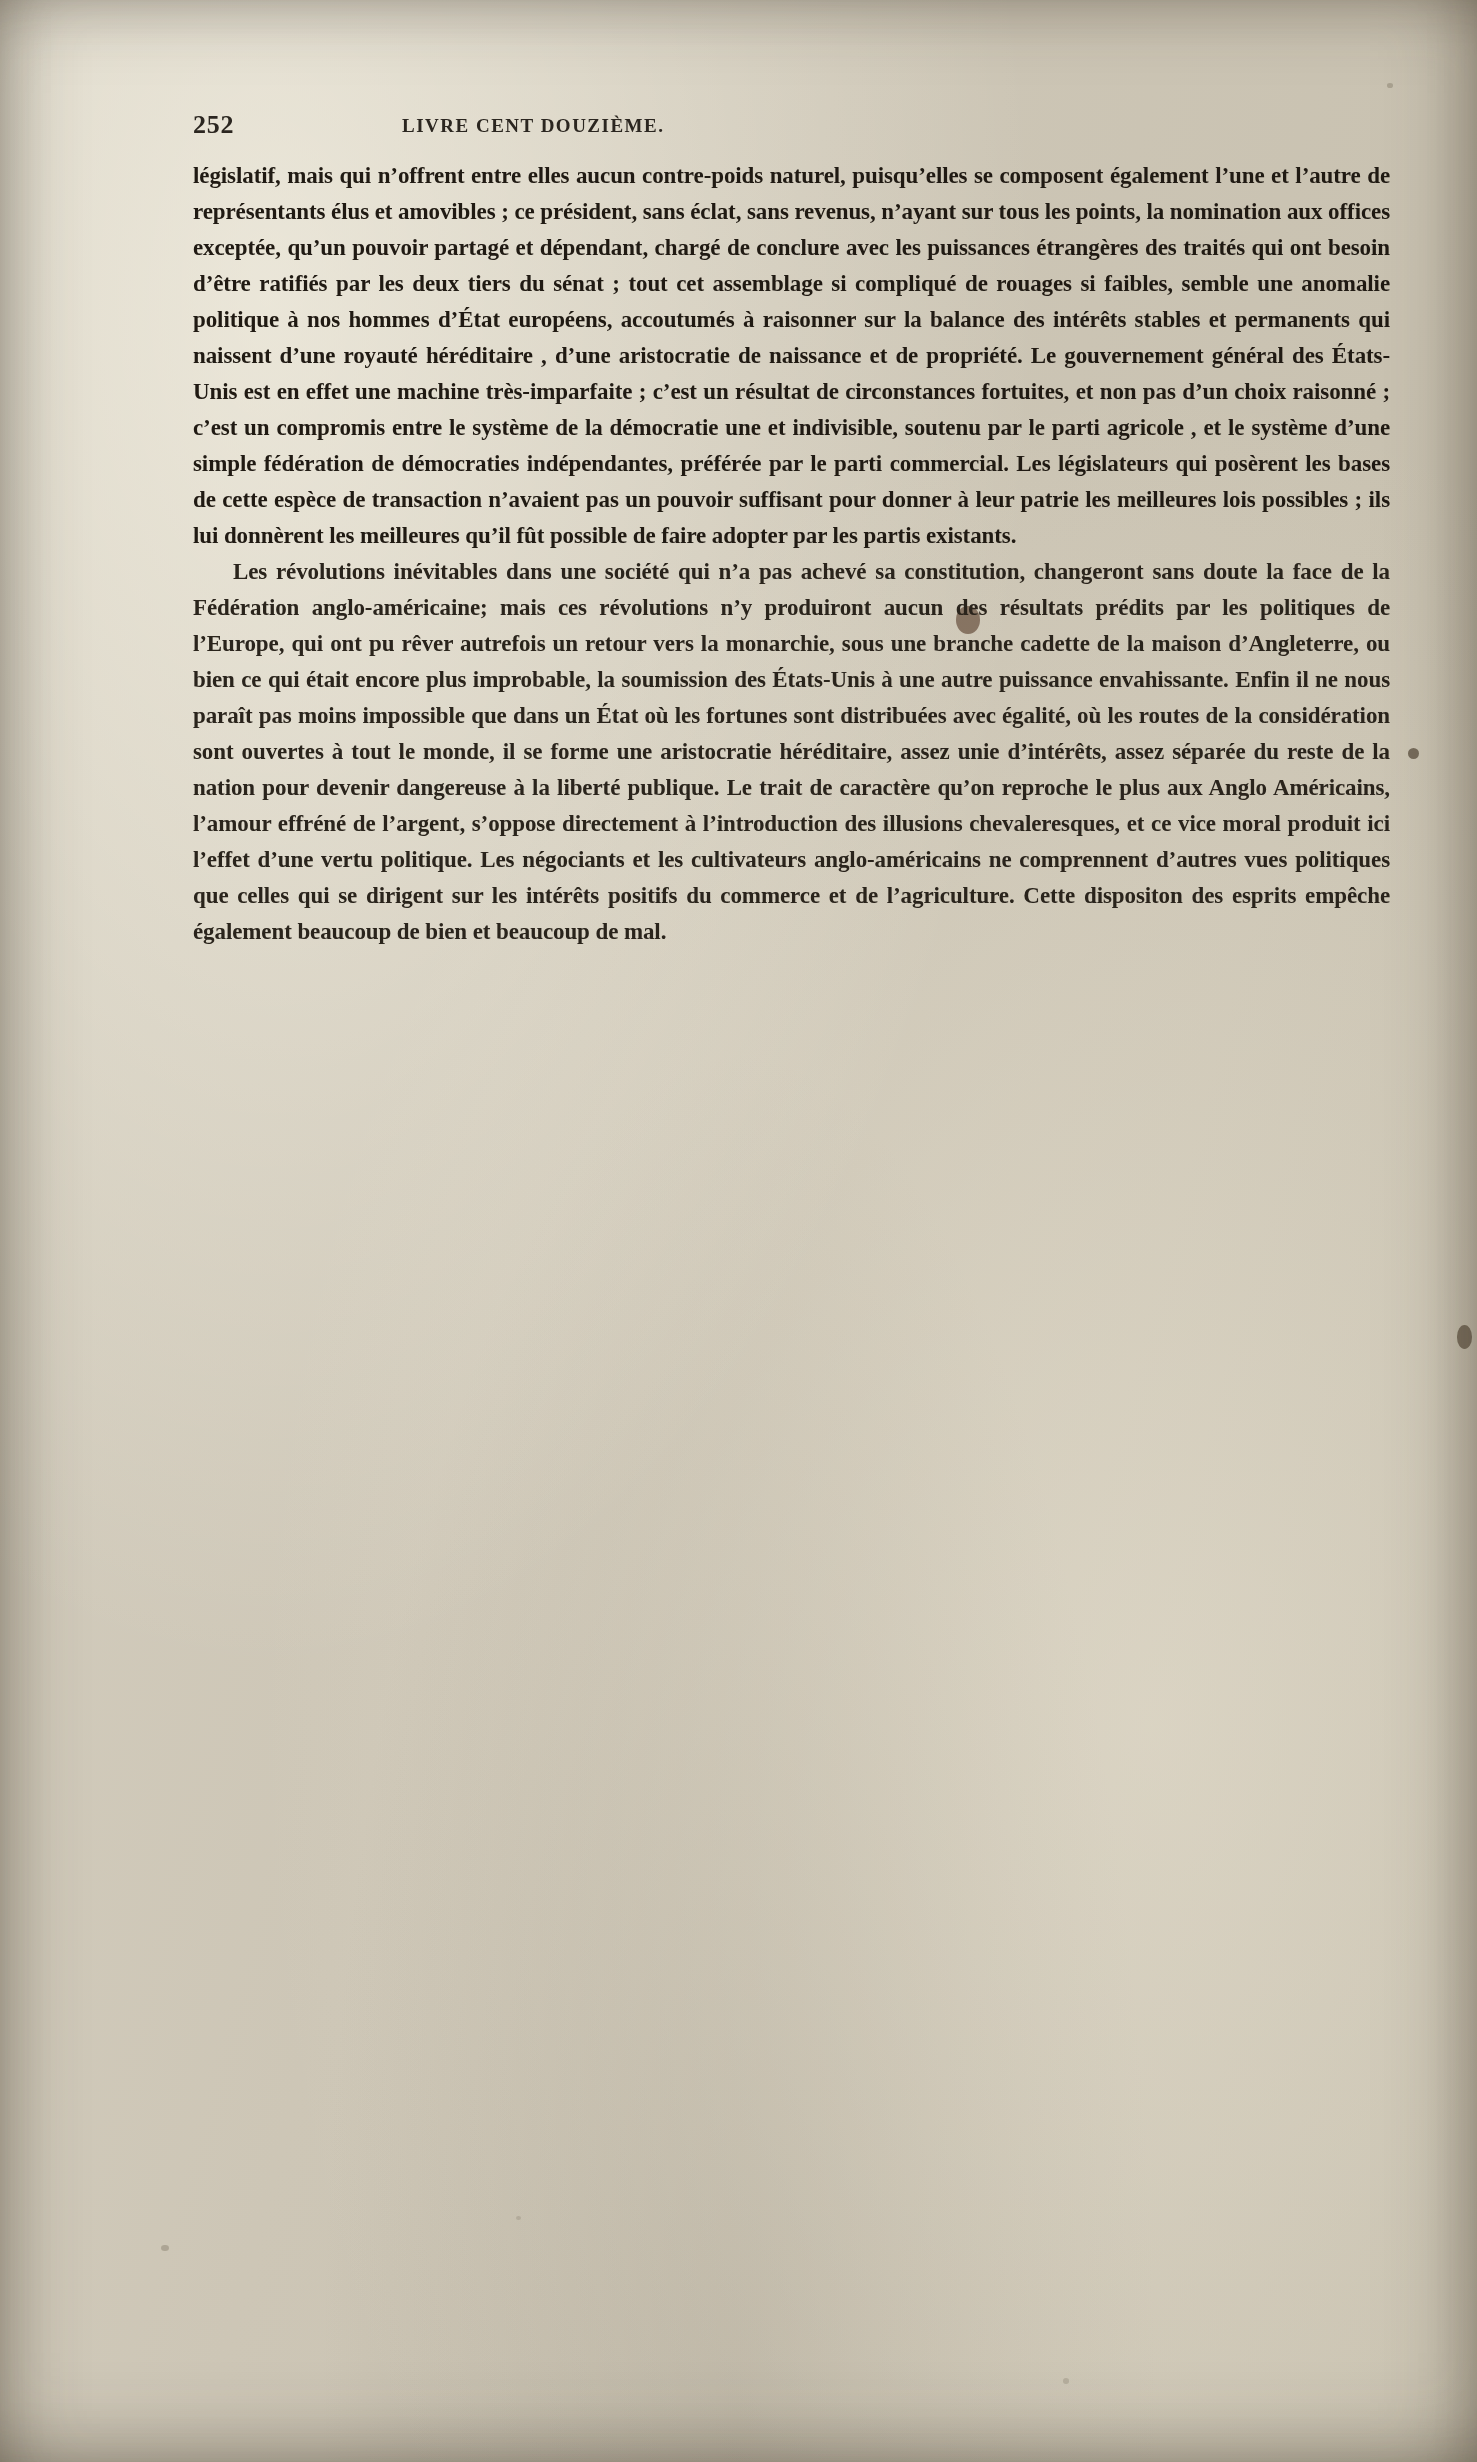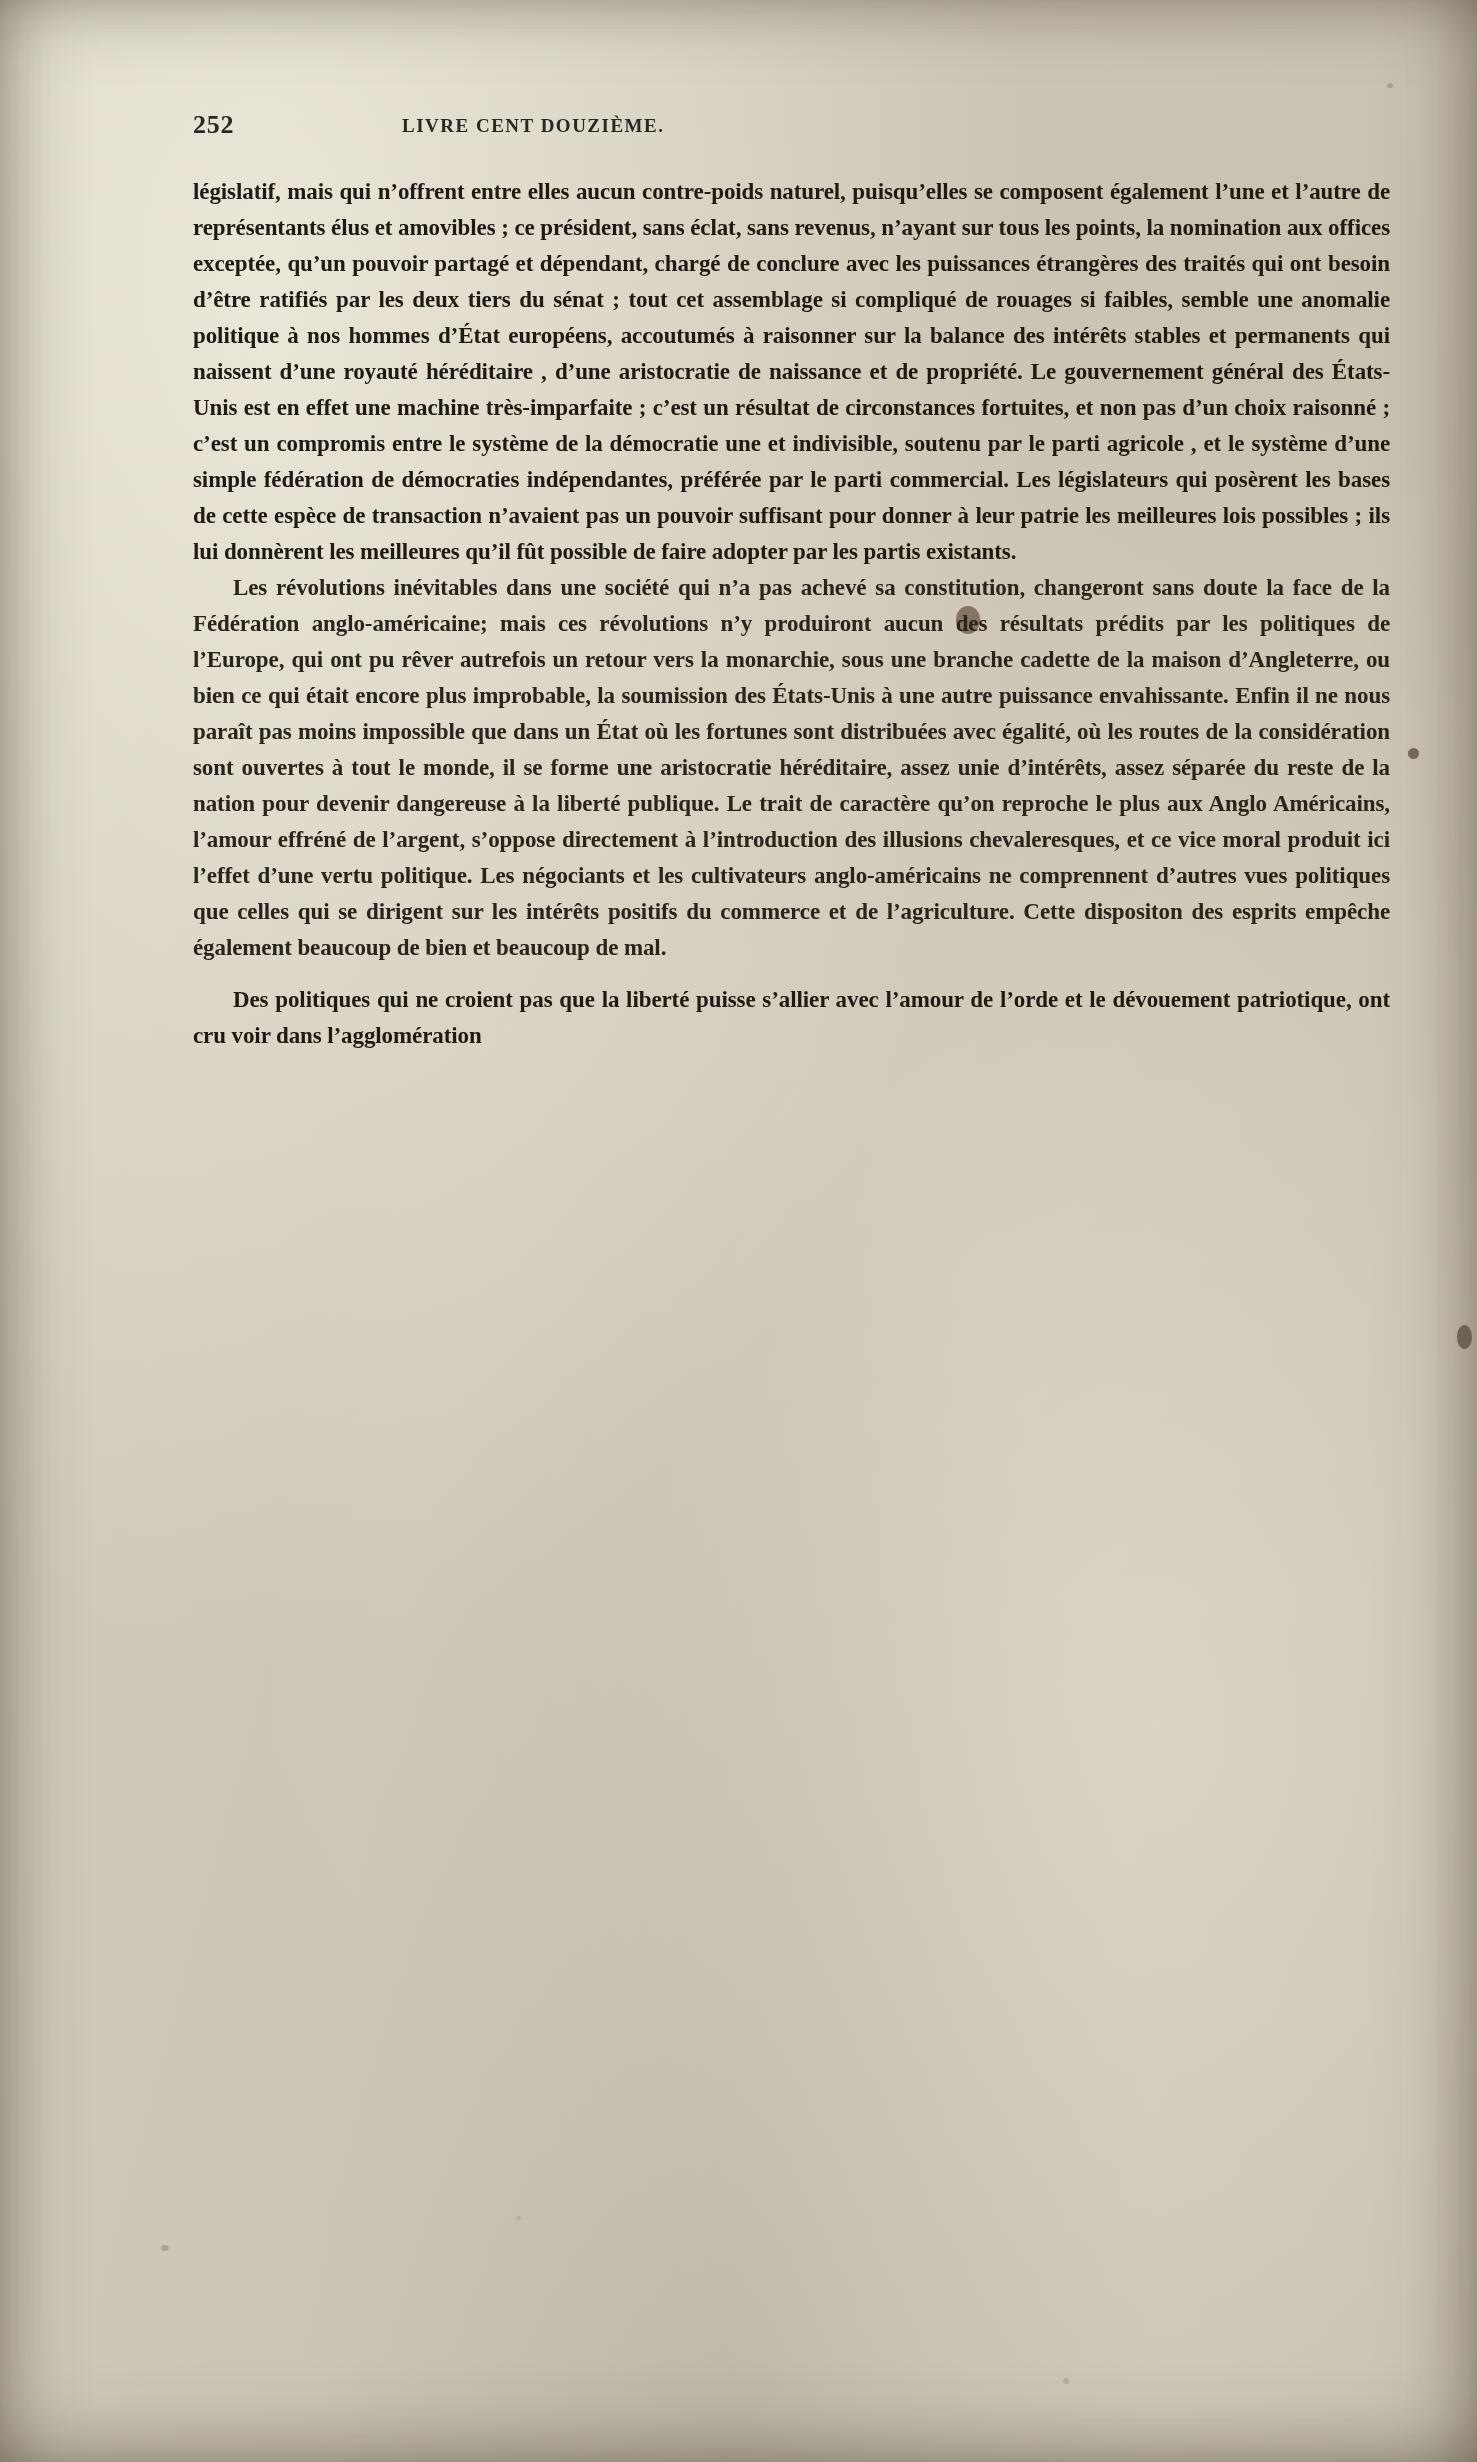--- a/index.html
+++ b/index.html
@@ -71,21 +71,21 @@
     line-height: 36px;
     text-align: justify;
     text-justify: inter-word;
     color: #262019;
     font-weight: 600;
     -webkit-font-smoothing: none;
   }
   p.indent { text-indent: 40px; }
 
   
-  .ink-dark { color: #201a13; margin-top: 16px; }
+  .ink-dark { color: #201a13; }
   .ink-mid  { color: #2a241c; }
 
   .line-tight { letter-spacing: -0.1px; }
 
   
   .edge-shadow {
     position: absolute;
     inset: 0;
     pointer-events: none;
     box-shadow:
@@ -110,19 +110,18 @@
 
   <div class="textblock">
 
     <div class="header">
       <div class="folio">252</div>
       <div class="running-title">LIVRE CENT DOUZIÈME.</div>
     </div>
 
     <p class="ink-dark line-tight">législatif, mais qui n’offrent entre elles aucun contre-poids naturel, puisqu’elles se composent également l’une et l’autre de représentants élus et amovibles ; ce président, sans éclat, sans revenus, n’ayant sur tous les points, la nomination aux offices exceptée, qu’un pouvoir partagé et dépendant, chargé de conclure avec les puissances étrangères des traités qui ont besoin d’être ratifiés par les deux tiers du sénat ; tout cet assemblage si compliqué de rouages si faibles, semble une anomalie politique à nos hommes d’État européens, accoutumés à raisonner sur la balance des intérêts stables et permanents qui naissent d’une royauté héréditaire , d’une aristocratie de naissance et de propriété. Le gouvernement général des États-Unis est en effet une machine très-imparfaite ; c’est un résultat de circonstances fortuites, et non pas d’un choix raisonné ; c’est un compromis entre le système de la démocratie une et indivisible, soutenu par le parti agricole , et le système d’une simple fédération de démocraties indépendantes, préférée par le parti commercial. Les législateurs qui posèrent les bases de cette espèce de transaction n’avaient pas un pouvoir suffisant pour donner à leur patrie les meilleures lois possibles ; ils lui donnèrent les meilleures qu’il fût possible de faire adopter par les partis existants.</p>
     <p class="indent ink-mid line-tight">Les révolutions inévitables dans une société qui n’a pas achevé sa constitution, changeront sans doute la face de la Fédération anglo-américaine; mais ces révolutions n’y produiront aucun des résultats prédits par les politiques de l’Europe, qui ont pu rêver autrefois un retour vers la monarchie, sous une branche cadette de la maison d’Angleterre, ou bien ce qui était encore plus improbable, la soumission des États-Unis à une autre puissance envahissante. Enfin il ne nous paraît pas moins impossible que dans un État où les fortunes sont distribuées avec égalité, où les routes de la considération sont ouvertes à tout le monde, il se forme une aristocratie héréditaire, assez unie d’intérêts, assez séparée du reste de la nation pour devenir dangereuse à la liberté publique. Le trait de caractère qu’on reproche le plus aux Anglo Américains, l’amour effréné de l’argent, s’oppose directement à l’introduction des illusions chevaleresques, et ce vice moral produit ici l’effet d’une vertu politique. Les négociants et les cultivateurs anglo-américains ne comprennent d’autres vues politiques que celles qui se dirigent sur les intérêts positifs du commerce et de l’agriculture. Cette dispositon des esprits empêche également beaucoup de bien et beaucoup de mal.</p>
-    <p class="indent ink-dark line-tight">Des politiques qui ne croient pas que la liberté puisse s’allier avec l’amour de l’orde et le dévouement patriotique, ont cru voir dans l’agglomération</p>
 
   </div>
 
   <div class="edge-shadow"></div>
 </div>
 
 
 </body></html>

